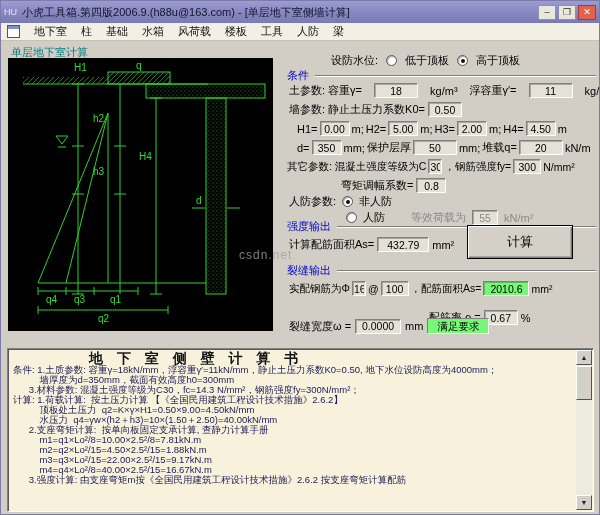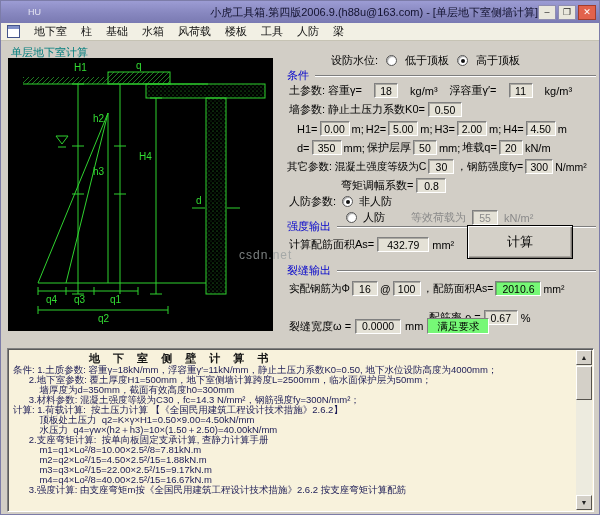--- a/index.html
+++ b/index.html
@@ -2,23 +2,23 @@
 <html><head>
 <meta charset="utf-8">
 <style>
   html,body{margin:0;padding:0;background:#9aa0a8;}
   *{box-sizing:border-box;font-family:"Liberation Sans","DejaVu Sans",sans-serif;}
   .window{position:relative;width:600px;height:515px;background:#d2cec6;border:1px solid #7c7ca8;overflow:hidden;}
 
   
   .titlebar{position:absolute;left:0;top:0;right:0;height:22px;
     background:linear-gradient(180deg,#9c9cd4 0%,#8787bf 55%,#7a7ab2 100%);
-    display:flex;align-items:center;padding-left:24px;}
+    display:flex;align-items:center;}
   .tb-icon{margin-left:3px;width:18px;font-size:9px;color:#e6e6f2;letter-spacing:0;}
-  .tb-title{flex:1;text-align:right;font-size:11px;color:#12122e;}
+  .tb-title{flex:1;text-align:left;font-size:11px;color:#12122e;}
   .tb-btns{display:flex;gap:2px;margin-right:3px;}
   .tbb{width:18px;height:15px;background:#e9e7dc;border:1px solid #8f8db0;
     font-size:9px;line-height:13px;text-align:center;color:#222;}
   .tbb.close{background:#e2624c;color:#fff;border-color:#a33c2c;}
 
   
   .menubar{position:absolute;left:0;top:22px;right:0;height:18px;background:#f2f0e4;
     border-bottom:1px solid #c6c3b4;display:flex;align-items:center;gap:14px;
     padding-left:6px;font-size:11px;color:#111;}
   .form-icon{width:13px;height:13px;background:#fff;border:1px solid #44548a;position:relative;}
@@ -31,38 +31,38 @@
 
   .row{position:absolute;display:flex;align-items:center;gap:3px;font-size:11px;color:#000;white-space:nowrap;}
   .row.tight{font-size:10.5px;}
   .hdr{color:#0000cc;}
   .hline{flex:1;height:0;border-top:1px solid #7e7e7e;border-bottom:1px solid #fff;margin-left:3px;}
 
   .fld{height:15px;background:#e4e1d6;border:1px solid;border-color:#808080 #fff #fff #808080;
     box-shadow:inset 1px 1px 0 rgba(64,64,64,.35);font-size:10.5px;text-align:center;color:#000;padding:0 1px;}
   .fld.green{background:#76f876;}
   .fld.dim{color:#8a8a8a;}
-  .w22{width:26px}.w24{width:24px}.w28{width:28px}.w30{width:30px}.w34{width:34px}.w46{width:46px}.w52{width:52px}
+  .w22{width:14px}.w24{width:44px}.w28{width:28px}.w30{width:30px}.w34{width:34px}.w46{width:46px}.w52{width:52px}
   .lbl-dim{color:#8a8a8a;}
   .status{background:#76f876;border:1px solid;border-color:#808080 #fff #fff #808080;
     padding:0 9px;height:16px;line-height:15px;font-size:10.5px;color:#000;}
 
   .radio{width:11px;height:11px;border-radius:50%;background:#fff;border:1px solid #555;
     box-shadow:inset 1px 1px 1px rgba(0,0,0,.35);display:inline-block;position:relative;flex:none;}
   .radio.on::after{content:"";position:absolute;left:3px;top:3px;width:4px;height:4px;border-radius:50%;background:#111;}
 
   .btn-calc{position:absolute;left:466px;top:224px;width:106px;height:34px;background:#d4d0c8;
     border:1px solid #000;box-shadow:inset 1px 1px 0 #fff,inset -1px -1px 0 #7e7a74,inset -2px -2px 0 #aaa6a0;
     font-size:13px;display:flex;align-items:center;justify-content:center;color:#000;cursor:default;}
 
   
   .report{position:absolute;left:6px;top:347px;width:587px;height:164px;background:#f8f2dc;
     border:1px solid;border-color:#808080 #fff #fff #808080;box-shadow:inset 1px 1px 0 #5a5a5a;overflow:hidden;}
   .report-inner{position:absolute;left:5px;top:2px;right:19px;bottom:0;color:#1c1c56;overflow:hidden;}
-  .rtitle{white-space:pre;padding-left:76px;font-weight:bold;letter-spacing:5px;font-size:11px;line-height:14px;color:#151515;}
+  .rtitle{white-space:pre;padding-left:76px;font-weight:bold;letter-spacing:5px;font-size:14px;line-height:14px;color:#151515;}
   .rline{white-space:pre;font-size:9.5px;line-height:10px;}
 
   .sb{position:absolute;top:1px;right:1px;width:16px;bottom:1px;background:#edebdf;}
   .sb-btn{position:absolute;left:0;width:16px;height:15px;background:#d4d0c8;border:1px solid;
     border-color:#fff #55524c #55524c #fff;text-align:center;font-size:7px;line-height:13px;color:#222;}
   .sb-up{top:0;} .sb-down{bottom:0;}
   .sb-thumb{position:absolute;left:0;top:16px;width:16px;height:34px;background:#d4d0c8;border:1px solid;
     border-color:#fff #55524c #55524c #fff;}
 
   .watermark{position:absolute;left:238px;top:247px;font-size:12px;color:#9aa0a0;opacity:.8;letter-spacing:1px;}
@@ -276,21 +276,20 @@
     <span>裂缝宽度ω =</span>
     <input class="fld w46" value="0.0000" style="">
     <span>mm</span>
     <span class="status">满足要求</span>
   </div>
 
   <div class="report">
     <div class="report-inner">
       <div class="rtitle">地 下 室 侧 壁 计 算 书</div>
       <div class="rline">条件: 1.土质参数: 容重γ=18kN/mm，浮容重γ′=11kN/mm，静止土压力系数K0=0.50, 地下水位设防高度为4000mm；</div>
-      <div class="rline">      2.地下室参数: 覆土厚度H1=500mm，地下室侧墙计算跨度L=2500mm，临水面保护层为50mm；</div>
       <div class="rline">          墙厚度为d=350mm，截面有效高度h0=300mm</div>
       <div class="rline">      3.材料参数: 混凝土强度等级为C30，fc=14.3 N/mm²，钢筋强度fy=300N/mm²；</div>
       <div class="rline">计算: 1.荷载计算:  按土压力计算 【《全国民用建筑工程设计技术措施》2.6.2】</div>
       <div class="rline">          顶板处土压力  q2=K×γ×H1=0.50×9.00=4.50kN/mm</div>
       <div class="rline">          水压力  q4=γw×(h2＋h3)=10×(1.50＋2.50)=40.00kN/mm</div>
       <div class="rline">      2.支座弯矩计算:  按单向板固定支承计算, 查静力计算手册</div>
       <div class="rline">          m1=q1×Lo²/8=10.00×2.5²/8=7.81kN.m</div>
       <div class="rline">          m2=q2×Lo²/15=4.50×2.5²/15=1.88kN.m</div>
       <div class="rline">          m3=q3×Lo²/15=22.00×2.5²/15=9.17kN.m</div>
       <div class="rline">          m4=q4×Lo²/8=40.00×2.5²/15=16.67kN.m</div>

